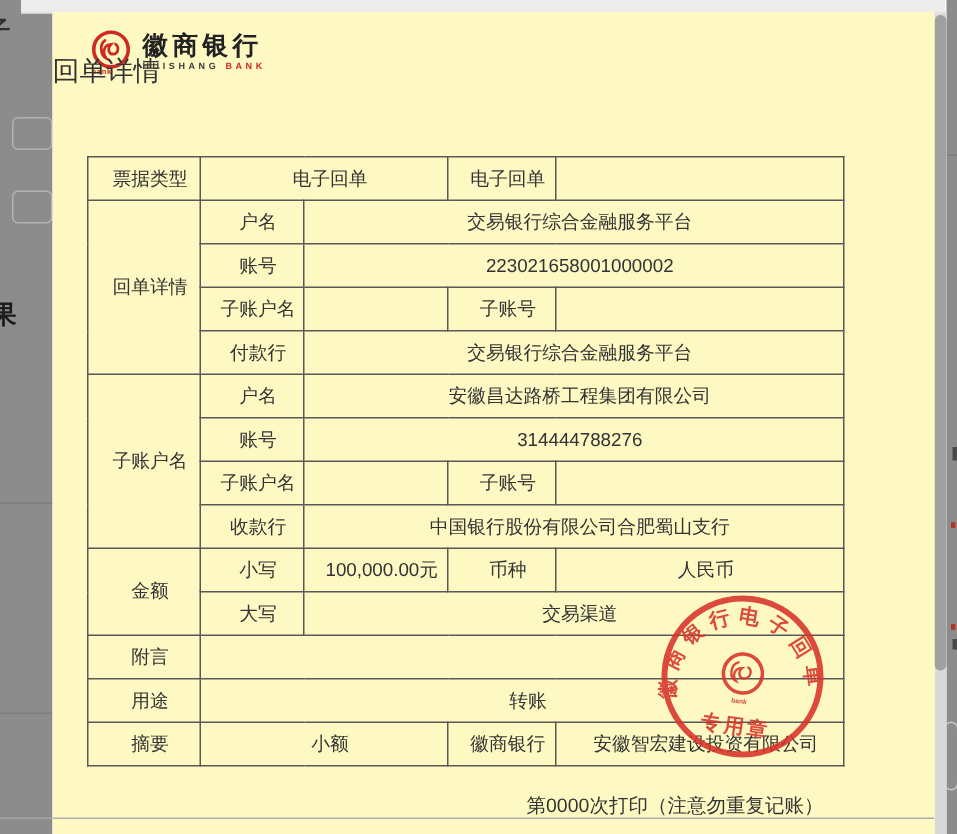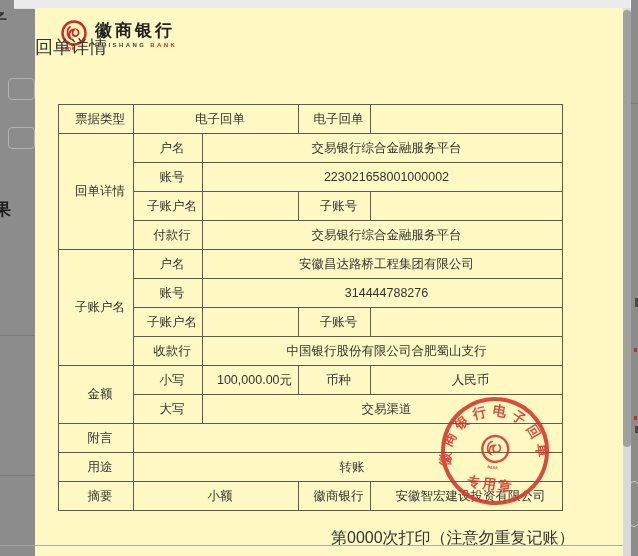--- a/index.html
+++ b/index.html
@@ -40,21 +40,21 @@
 
   table.receipt { position:absolute; left:23px; top:96px; width:504px; border-collapse:collapse; table-layout:fixed; font-size:12.5px; color:#333333;text-align:center; }
   table.receipt td { border:1px solid #595959; height:29px; padding:0 0 0 8px; white-space:nowrap; overflow:hidden; vertical-align:middle; }
   table.receipt { border:1px solid #3c3c3c; }
   td.grp { padding-left:8px; }
   td.lab { padding-left:8px; }
   td.val { padding-left:10px; }
 
   .stamp { position:absolute; left:402px; top:385px; width:116px; height:116px; z-index:6; opacity:0.88; transform:rotate(8deg); pointer-events:none; }
 
-  .footer-note { position:absolute; left:296px; top:520px; font-size:16px; color:#333333; white-space:nowrap; }
+  .footer-note { position:absolute; left:316px; top:520px; font-size:13px; color:#333333; white-space:nowrap; }
   .footer-line { position:absolute; left:0; top:537px; width:100%; height:1px; background:#adadad; }
 </style>
 </head>
 <body>
 
 <div class="stage">
 
   <div class="overlay-left">
     <span class="frag-text" style="left:-9px; top:10px; font-size:16px; color:#2f2f2f;">子</span>
     <div class="frag-box" style="left:8px; top:78px; width:27px; height:22px;"></div>

